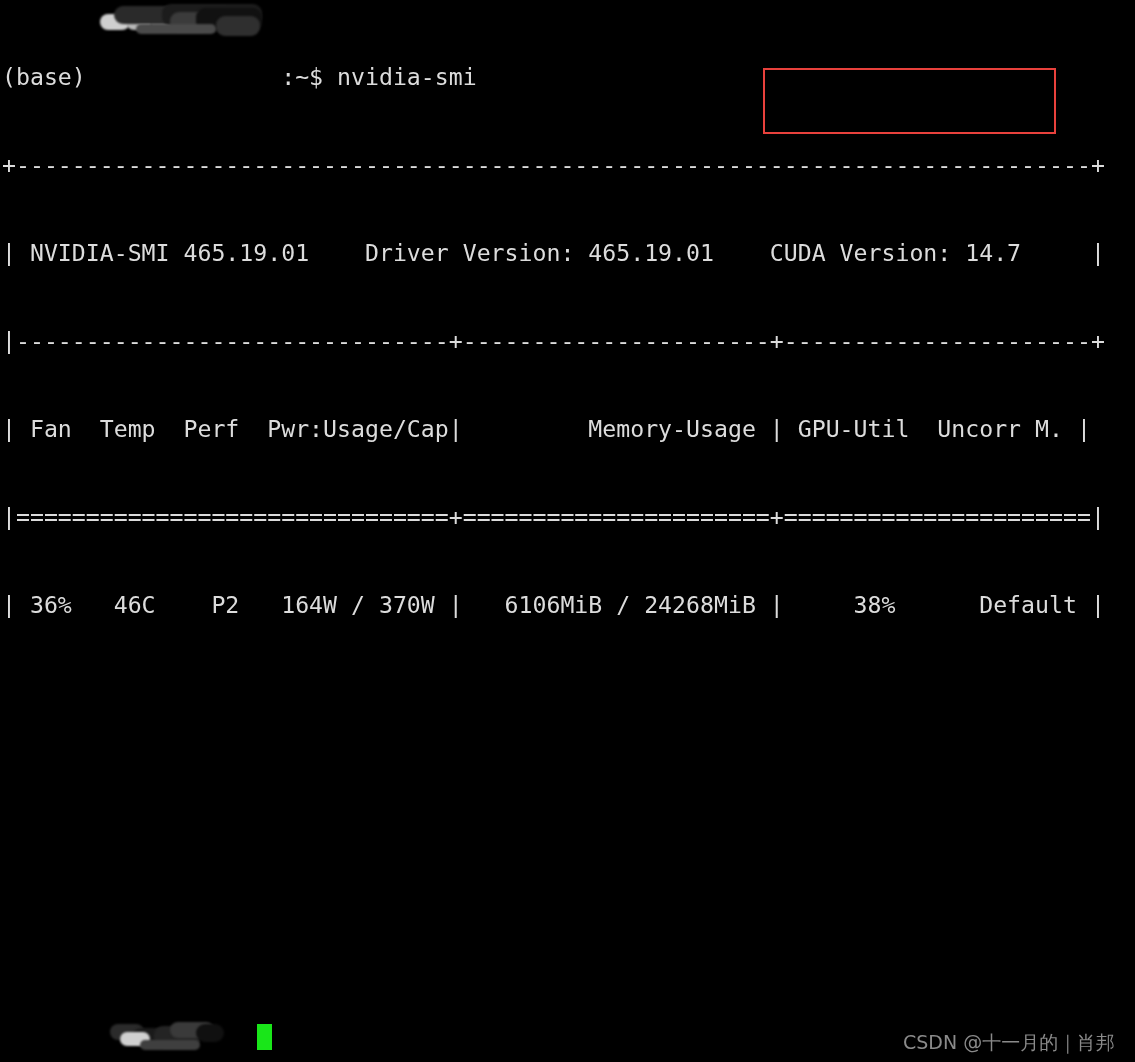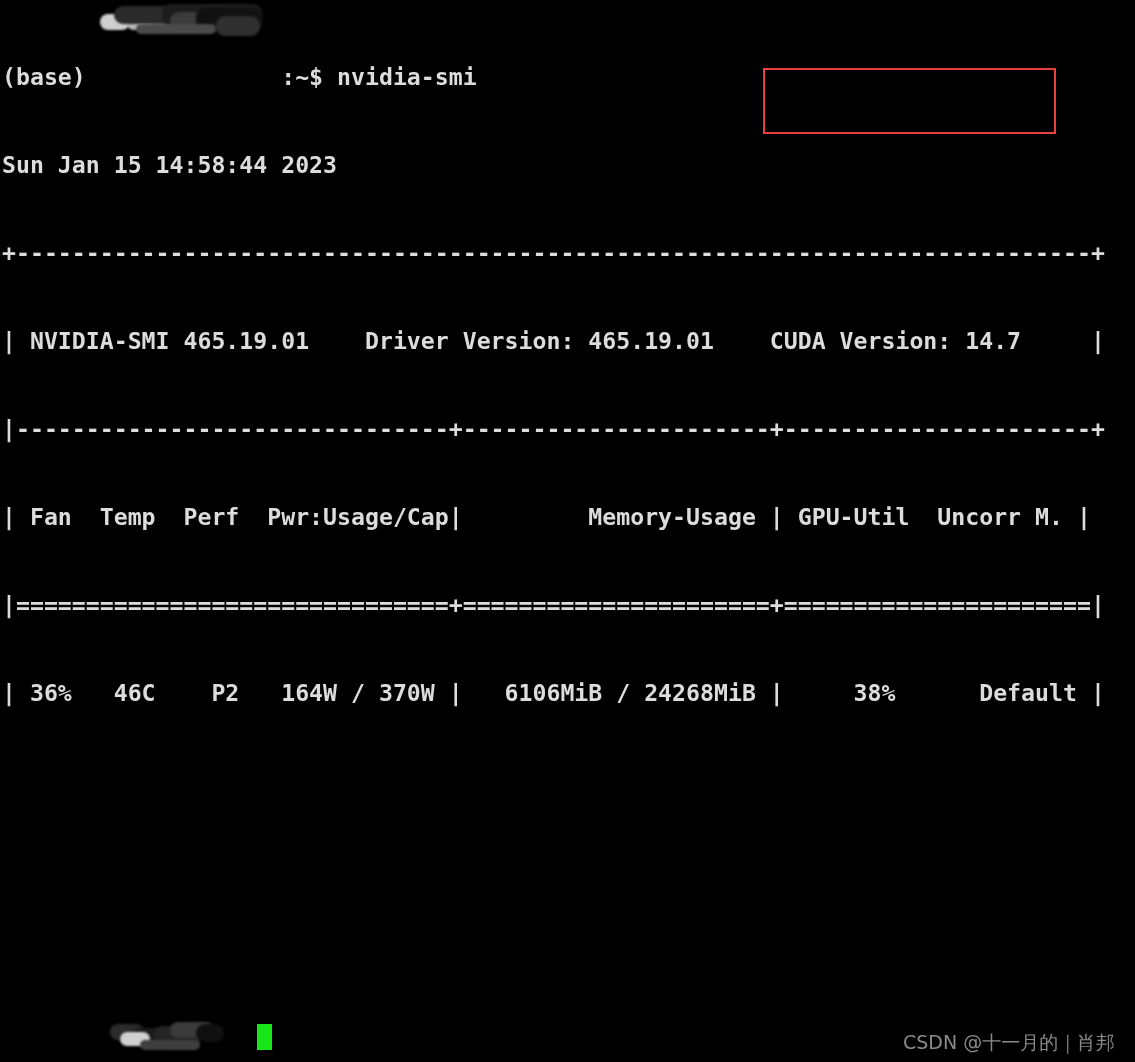--- a/index.html
+++ b/index.html
@@ -32,21 +32,20 @@
     letter-spacing: 0px;
     white-space: pre;
     color: #dcdcdc;
     font-family: "DejaVu Sans Mono", "Liberation Mono", monospace;
   }
 
   .line {
     white-space: pre;
     height: 29.35px;
     display: block;
-    font-weight: bold;
   }
 
   
   .redact {
     position: absolute;
     pointer-events: none;
   }
   .redact .blob {
     position: absolute;
     border-radius: 9px;
@@ -79,21 +78,20 @@
     white-space: pre;
   }
 </style>
 </head>
 <body>
 
 <div id="terminal">
 
   <div class="term-lines">
     <span class="line">(base)              :~$ nvidia-smi</span>
-    <span class="line">Sun Jan 15 14:58:44 2023</span>
     <span class="line">+-----------------------------------------------------------------------------+</span>
     <span class="line">| NVIDIA-SMI 465.19.01    Driver Version: 465.19.01    CUDA Version: 14.7     |</span>
     <span class="line">|-------------------------------+----------------------+----------------------+</span>
     <span class="line">| Fan  Temp  Perf  Pwr:Usage/Cap|         Memory-Usage | GPU-Util  Uncorr M. |</span>
     <span class="line">|===============================+======================+======================|</span>
     <span class="line">| 36%   46C    P2   164W / 370W |   6106MiB / 24268MiB |     38%      Default |</span>
     
     
     
     

